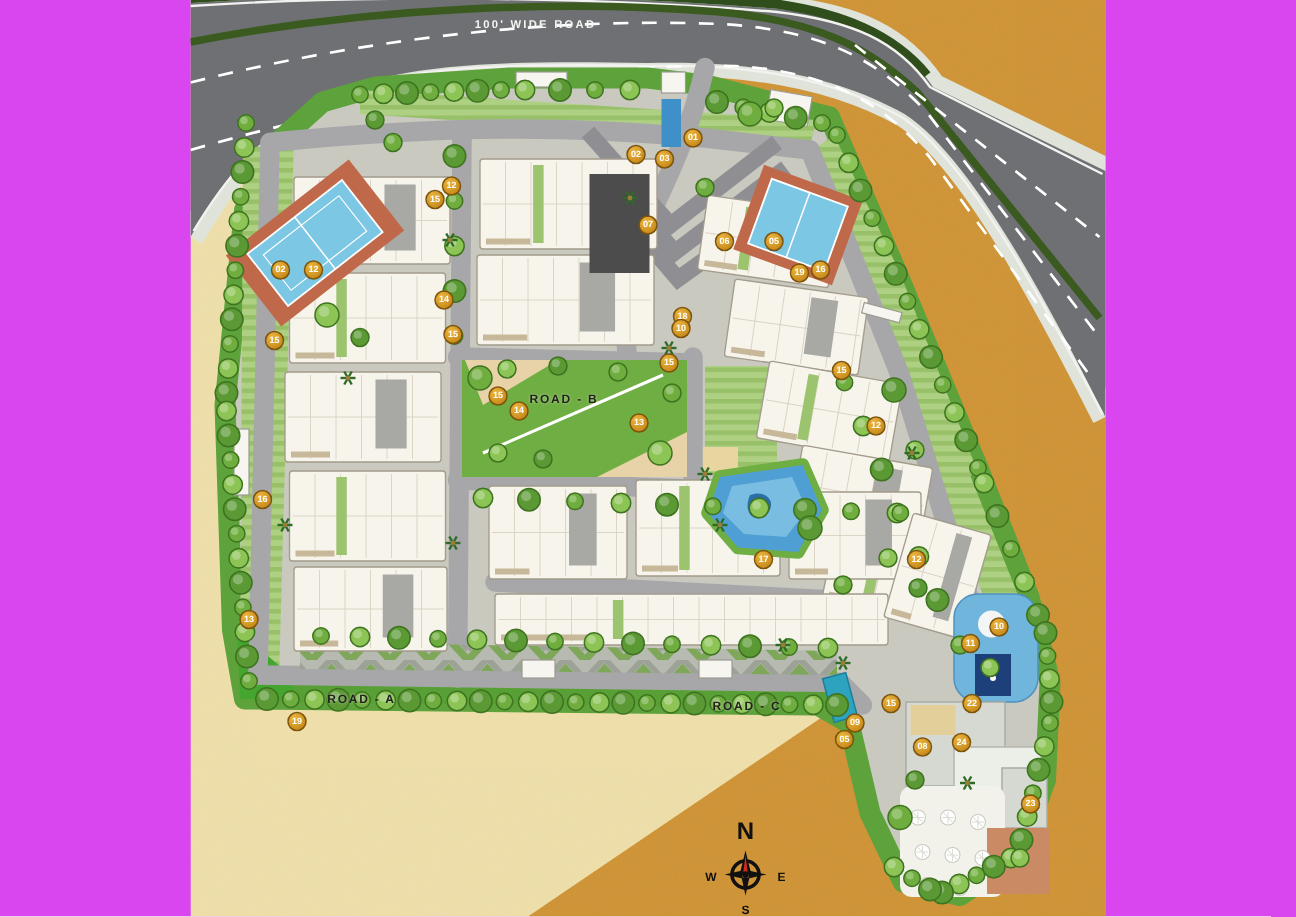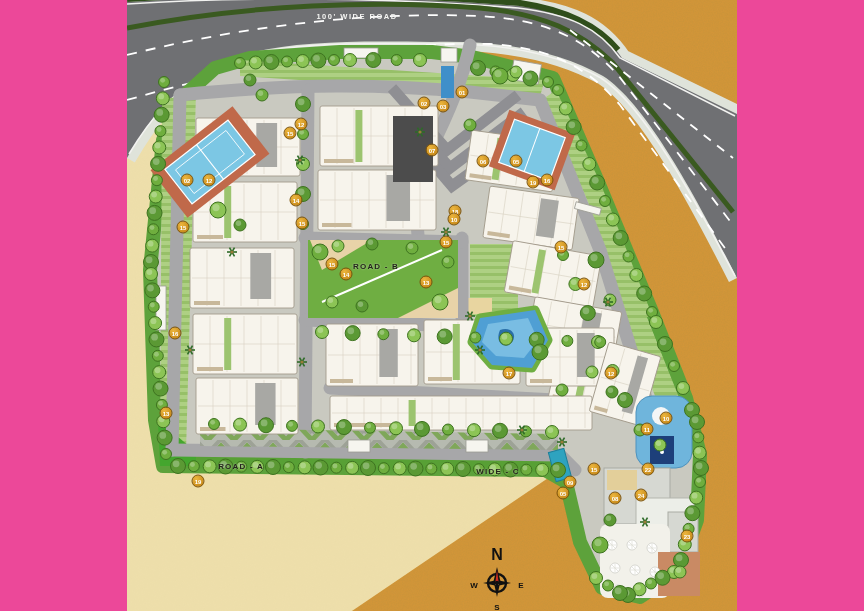--- a/index.html
+++ b/index.html
@@ -1,16 +1,16 @@
 <!DOCTYPE html>
 <html><head>
 <meta charset="utf-8">
 <style>
   html,body{margin:0;padding:0;background:#ffffff;}
-  #stage{position:relative;width:864px;height:611px;background:#ec4899;overflow:hidden;
+  #stage{position:relative;width:864px;height:611px;background:#d946ef;overflow:hidden;
          font-family:"Liberation Sans",sans-serif;}
   #plan-svg{position:absolute;left:0;top:0;}
   .overlay-label{position:absolute;transform:translate(-50%,-50%);white-space:nowrap;
                  font-weight:bold;pointer-events:none;}
   .road-label{color:#f4f4f2;font-size:7.5px;letter-spacing:1.5px;}
   .block-label{color:#23231a;font-size:8px;letter-spacing:1.2px;text-shadow:0 0 2px rgba(255,255,255,.55);}
   .marker{position:absolute;width:13px;height:13px;border-radius:50%;
           background:radial-gradient(circle at 35% 30%, #ecb63e, #bd7d10);
           border:1px solid #7d540a;box-sizing:border-box;color:#fff;
           font-size:6px;font-weight:bold;display:flex;align-items:center;justify-content:center;
@@ -802,21 +802,21 @@
     <path d="M0,-13 L1.8,1 L-1.8,1 Z" fill="#cf2b20"></path>
     <circle r="2.2" fill="#111"></circle>
   </g>
 </svg>
 
 <span class="overlay-label road-label" style="left:357px;top:16px;">100' WIDE ROAD</span>
 
 <div id="block-labels">
       <span class="overlay-label block-label" style="left: 241px; top: 466px;">ROAD - A</span>
       <span class="overlay-label block-label" style="left: 376px; top: 266px;">ROAD - B</span>
-      <span class="overlay-label block-label" style="left: 498px; top: 471px;">WIDE - C</span>
+      <span class="overlay-label block-label" style="left: 498px; top: 471px;">ROAD - C</span>
     </div>
 <div id="marker-layer">
       <div class="marker" style="left: 462px; top: 92px;">01</div>
       <div class="marker" style="left: 424px; top: 103px;">02</div>
       <div class="marker" style="left: 443px; top: 106px;">03</div>
       <div class="marker" style="left: 432px; top: 150px;">07</div>
       <div class="marker" style="left: 483px; top: 161px;">06</div>
       <div class="marker" style="left: 516px; top: 161px;">05</div>
       <div class="marker" style="left: 455px; top: 211px;">18</div>
       <div class="marker" style="left: 301px; top: 124px;">12</div>

